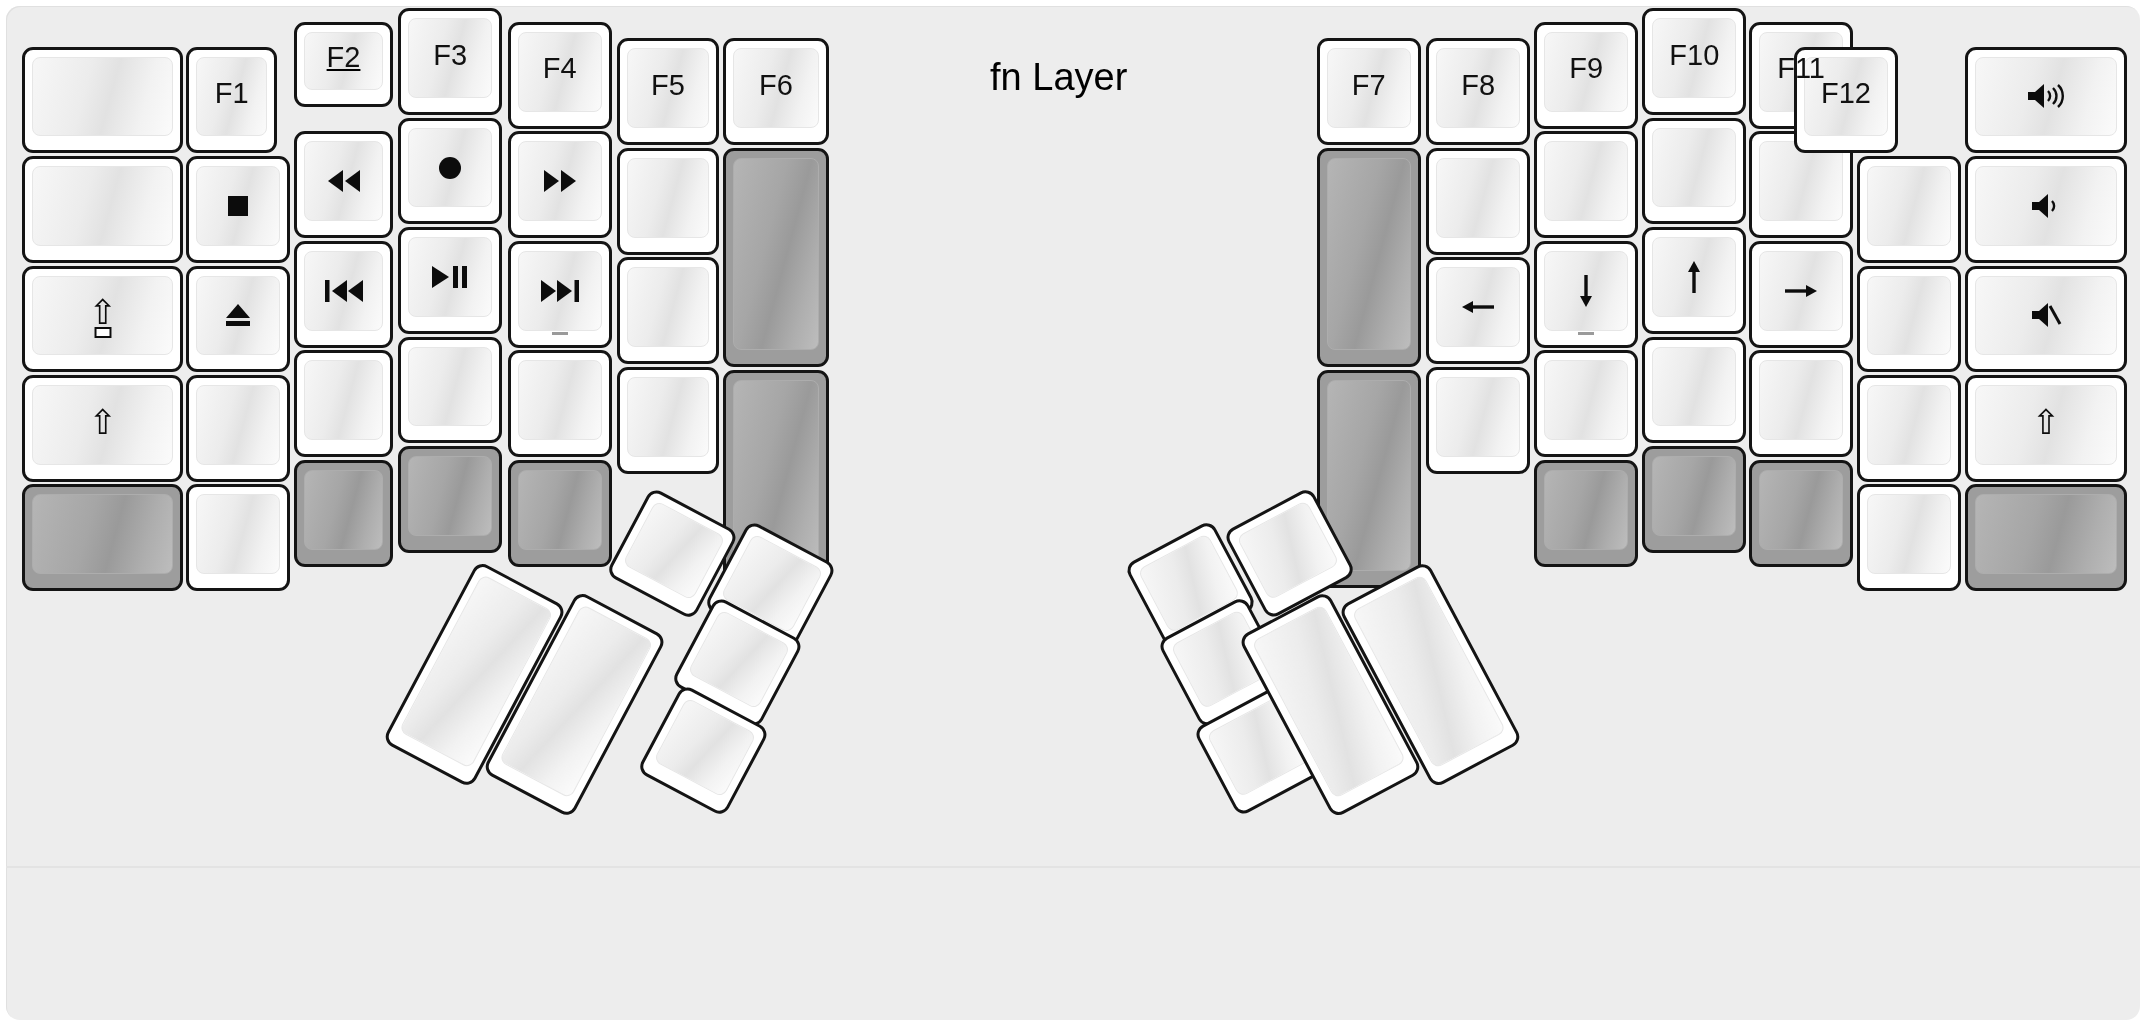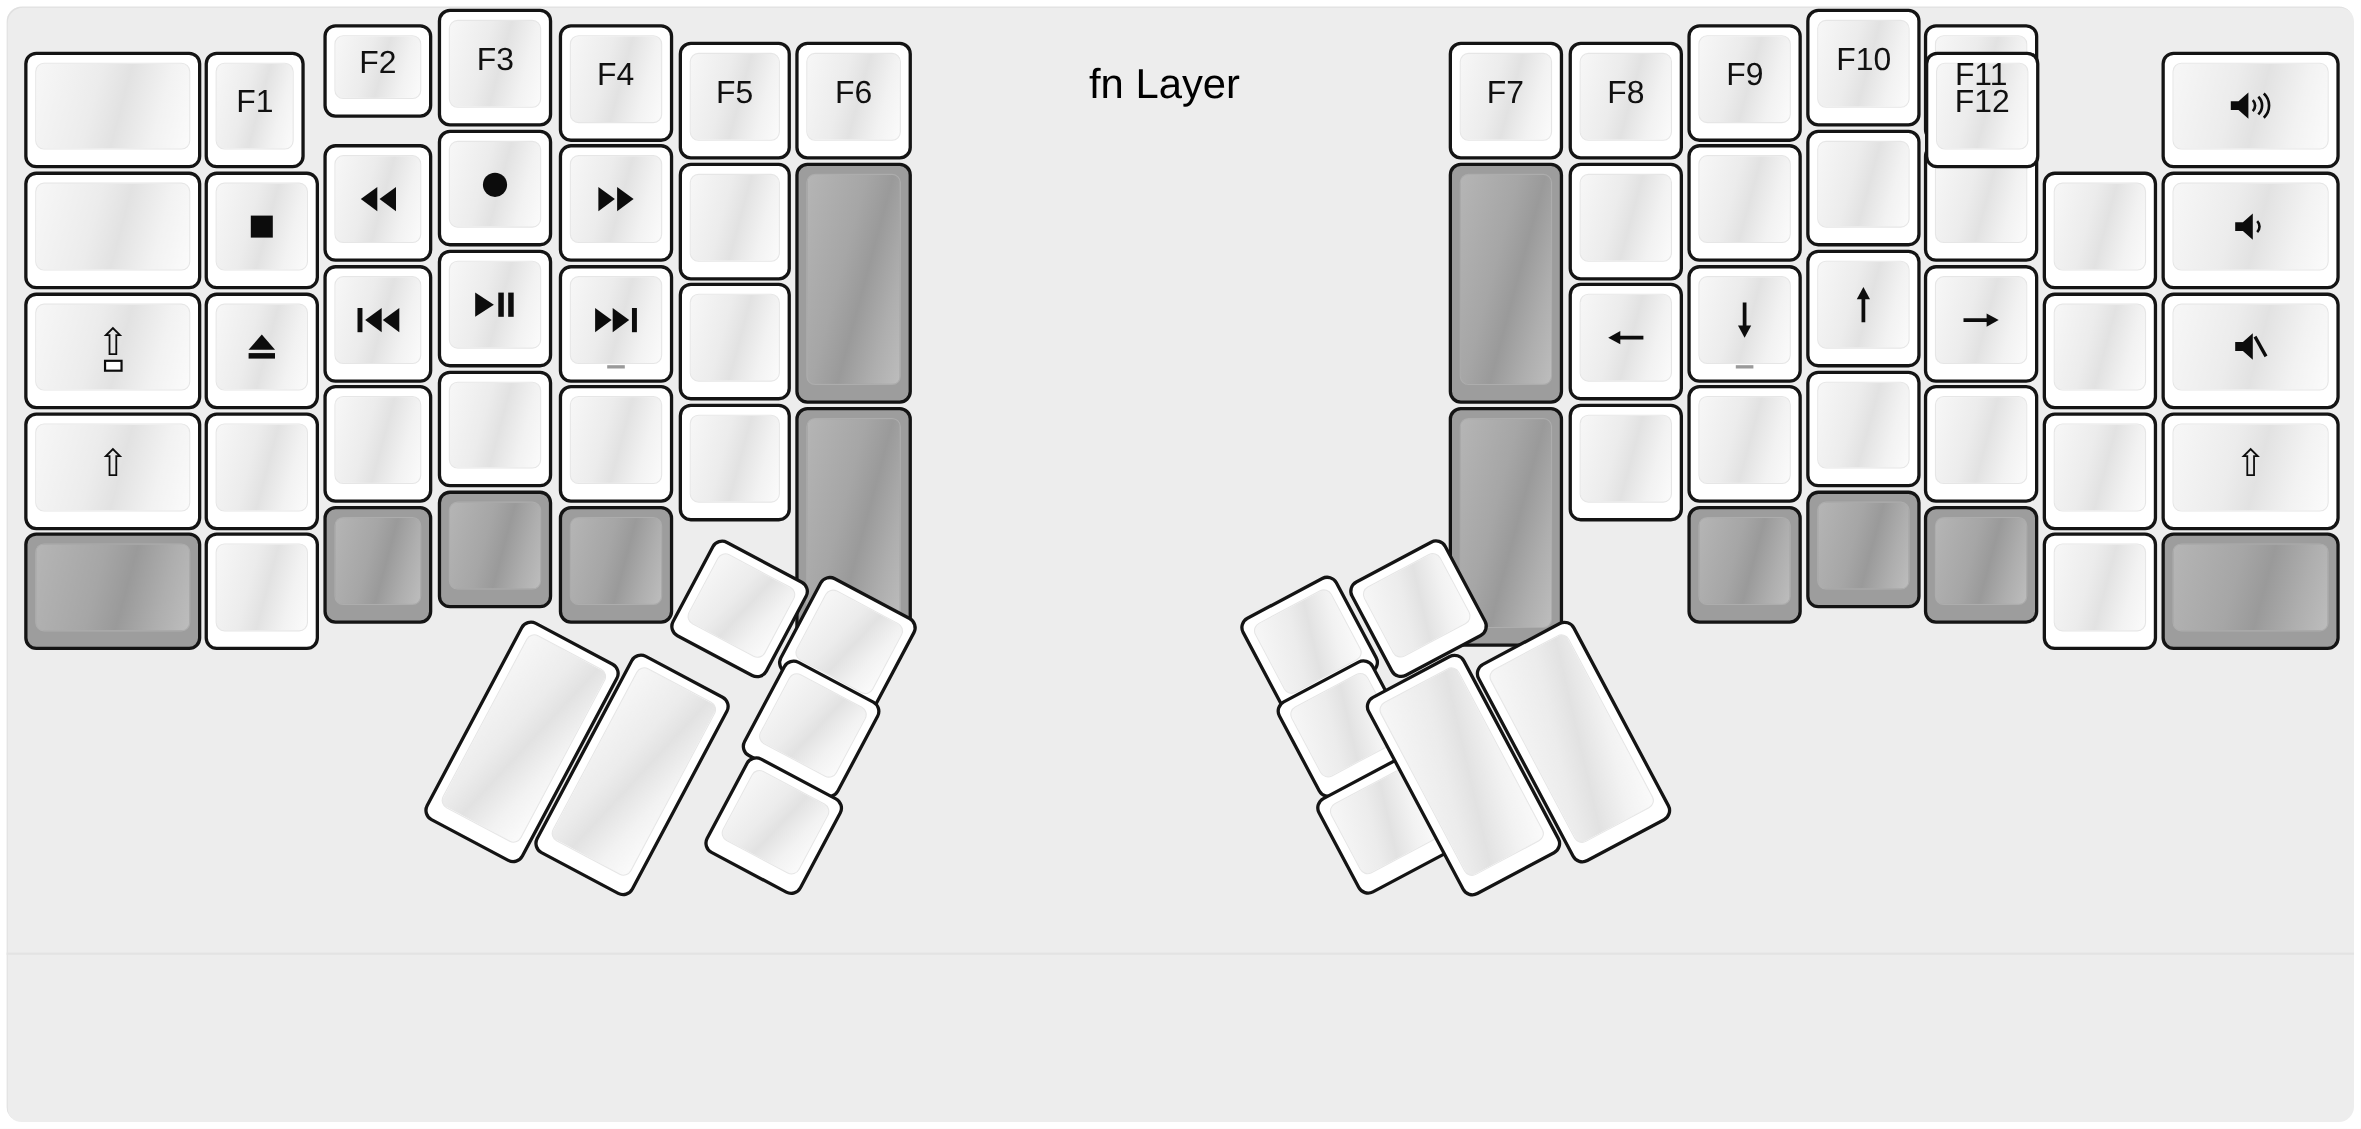--- a/index.html
+++ b/index.html
@@ -151,21 +151,21 @@
         </div>
       </div>
       <div class="key" style="left: 186.133px; top: 375.003px; width: 104.015px; height: 106.753px;">
         <div class="inner"></div>
         <div class="cap"></div>
       </div>
       <div class="key" style="left: 186.133px; top: 484.492px; width: 104.015px; height: 106.753px;">
         <div class="inner"></div>
         <div class="cap"></div>
       </div>
-      <div class="key" style="left: 294.254px; top: 21.898px; width: 98.5408px; height: 85px;">
+      <div class="key" style="left: 294.254px; top: 21.898px; width: 98.5408px; height: 85px; text-decoration: underline;">
         <div class="inner"></div>
         <div class="cap">
           <span>F2</span>
         </div>
       </div>
       <div class="key" style="left: 294.254px; top: 131.388px; width: 98.5408px; height: 106.753px;">
         <div class="inner"></div>
         <div class="cap">
           <svg width="38" height="26" viewBox="0 0 38 26">
             <polygon points="18,2 18,24 3,13" fill="#0c0c0c"></polygon>
@@ -401,21 +401,21 @@
         </div>
       </div>
       <div class="key" style="left: 1749.1px; top: 350.367px; width: 104.015px; height: 106.753px;">
         <div class="inner"></div>
         <div class="cap"></div>
       </div>
       <div class="key trans" style="left: 1749.1px; top: 459.857px; width: 104.015px; height: 106.753px;">
         <div class="inner"></div>
         <div class="cap"></div>
       </div>
-      <div class="key" style="left: 1750px; top: 46.5332px; width: 104.015px; height: 106.753px;">
+      <div class="key" style="left: 1794px; top: 46.5332px; width: 104.015px; height: 106.753px;">
         <div class="inner"></div>
         <div class="cap">
           <span>F12</span>
         </div>
       </div>
       <div class="key" style="left: 1857.22px; top: 156.023px; width: 104.015px; height: 106.753px;">
         <div class="inner"></div>
         <div class="cap"></div>
       </div>
       <div class="key" style="left: 1857.22px; top: 265.513px; width: 104.015px; height: 106.753px;">

